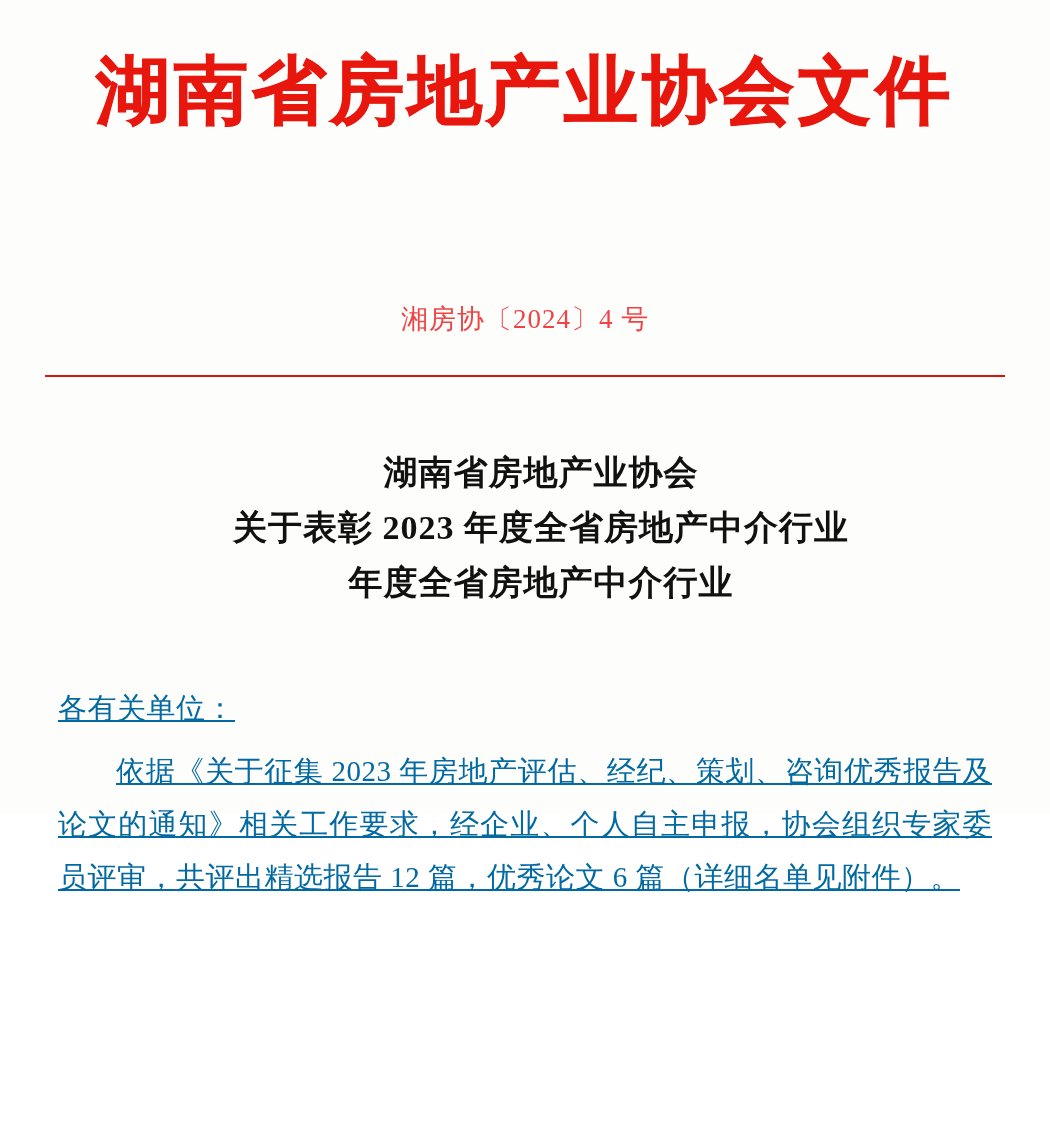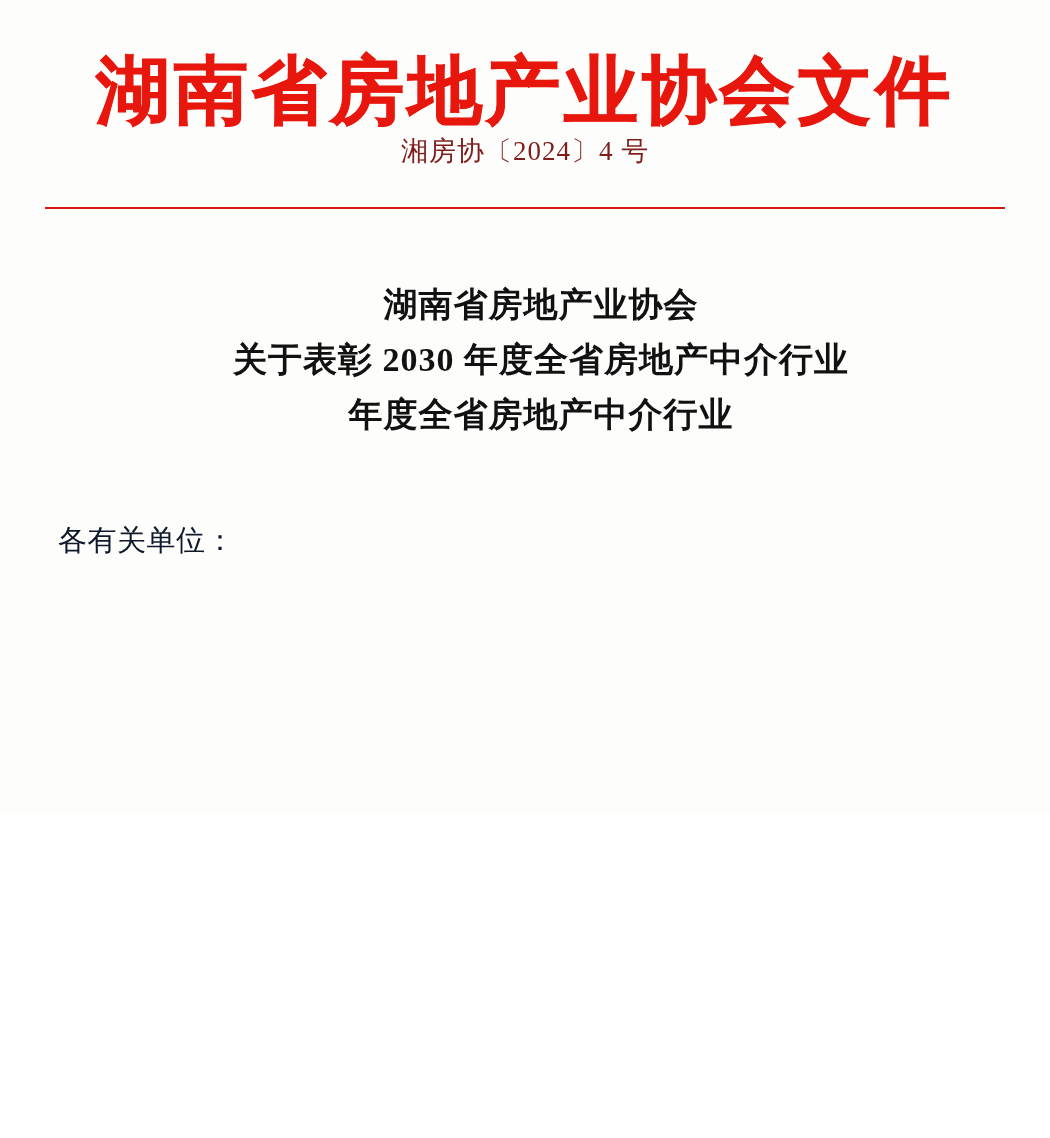--- a/index.html
+++ b/index.html
@@ -35,23 +35,24 @@
     letter-spacing: 4px;
     line-height: 1.15;
     white-space: nowrap;
     -webkit-text-stroke: 1px #e8170e;
     text-shadow: 0 0 1px rgba(232,23,14,0.55);
   }
 
   
   .doc-number {
     text-align: center;
+    margin-top: 168px;
     font-size: 27px;
     letter-spacing: 1px;
-    color: #7f1d1d;
+    color: #ef4444;
     font-family: "Liberation Serif", "DejaVu Serif", serif;
   }
 
   
   .red-rule {
     margin: 38px auto 0 auto;
     width: 960px;
     height: 2px;
     background: #d8140c;
   }
@@ -71,21 +72,22 @@
     white-space: nowrap;
     padding-left: 32px;
   }
 
   
   .body-block {
     margin: 72px 58px 0 58px;
     font-size: 29px;
     line-height: 1.82;
     letter-spacing: 0.5px;
-    color: #0f172a;
+    color: #0369a1;
+    text-decoration: underline;
   }
   .salutation {
     margin: 0 0 10px 0;
   }
   .para {
     margin: 0;
     text-indent: 2em;
     text-align: justify;
     text-justify: inter-ideograph;
   }
@@ -98,21 +100,22 @@
   <div class="masthead">
     <div class="masthead-title">湖南省房地产业协会文件</div>
   </div>
 
   <div class="doc-number">湘房协〔2024〕4 号</div>
 
   <div class="red-rule"></div>
 
   <div class="doc-title">
     <span class="line">湖南省房地产业协会</span>
-    <span class="line">关于表彰 2030 年度全省房地产中介行业</span>
+    <span class="line">关于表彰 2023 年度全省房地产中介行业</span>
     <span class="line">年度全省房地产中介行业</span>
   </div>
 
   <div class="body-block">
     <p class="salutation">各有关单位：</p>
+    <p class="para">依据《关于征集 2023 年房地产评估、经纪、策划、咨询优秀报告及论文的通知》相关工作要求，经企业、个人自主申报，协会组织专家委员评审，共评出精选报告 12 篇，优秀论文 6 篇（详细名单见附件）。</p>
   </div>
 
 </div>
 
 </body></html>

